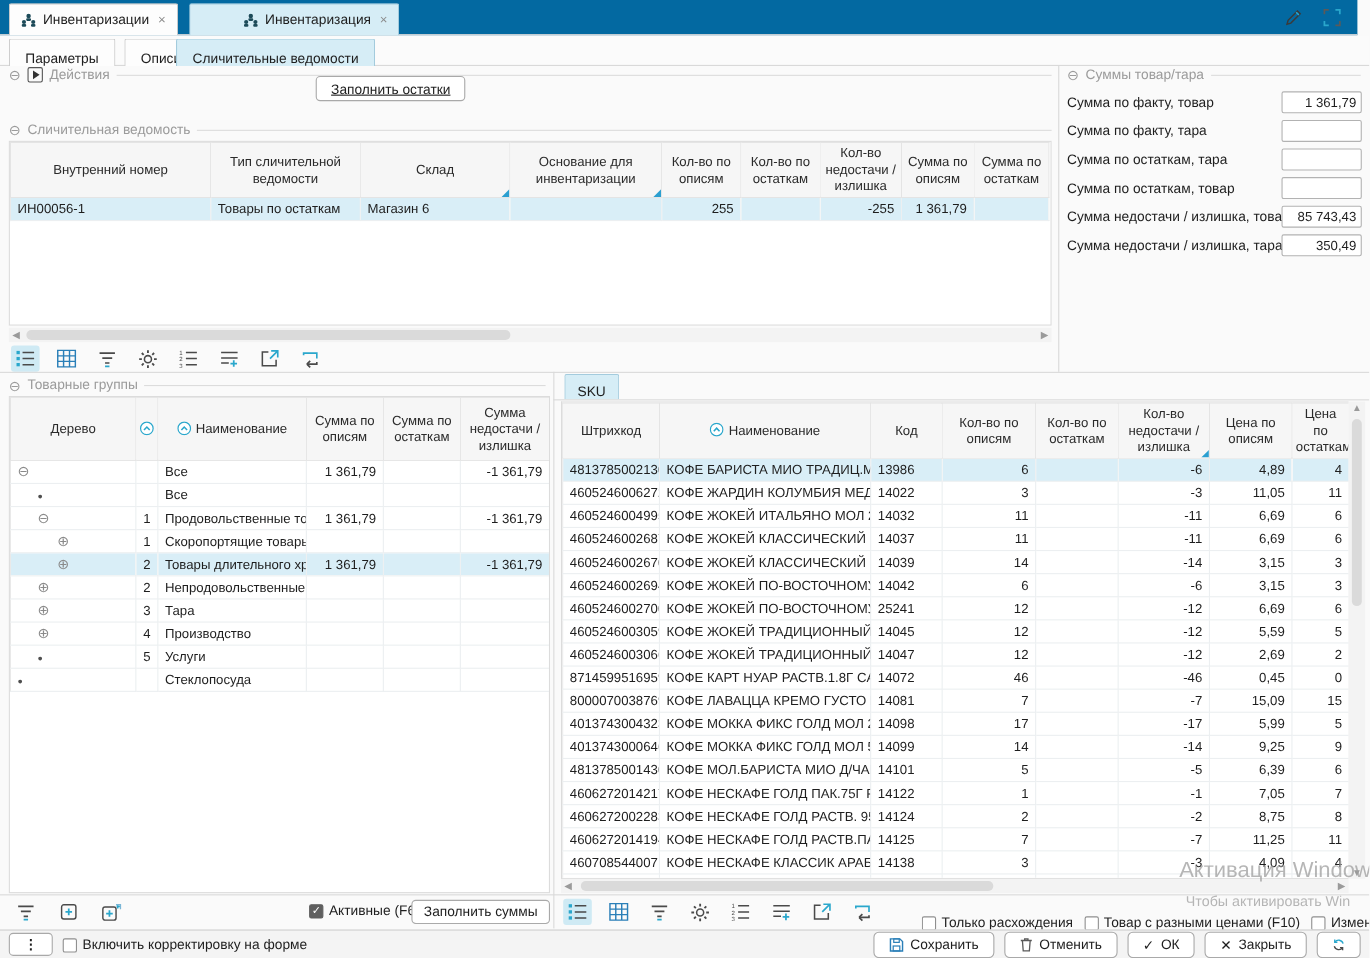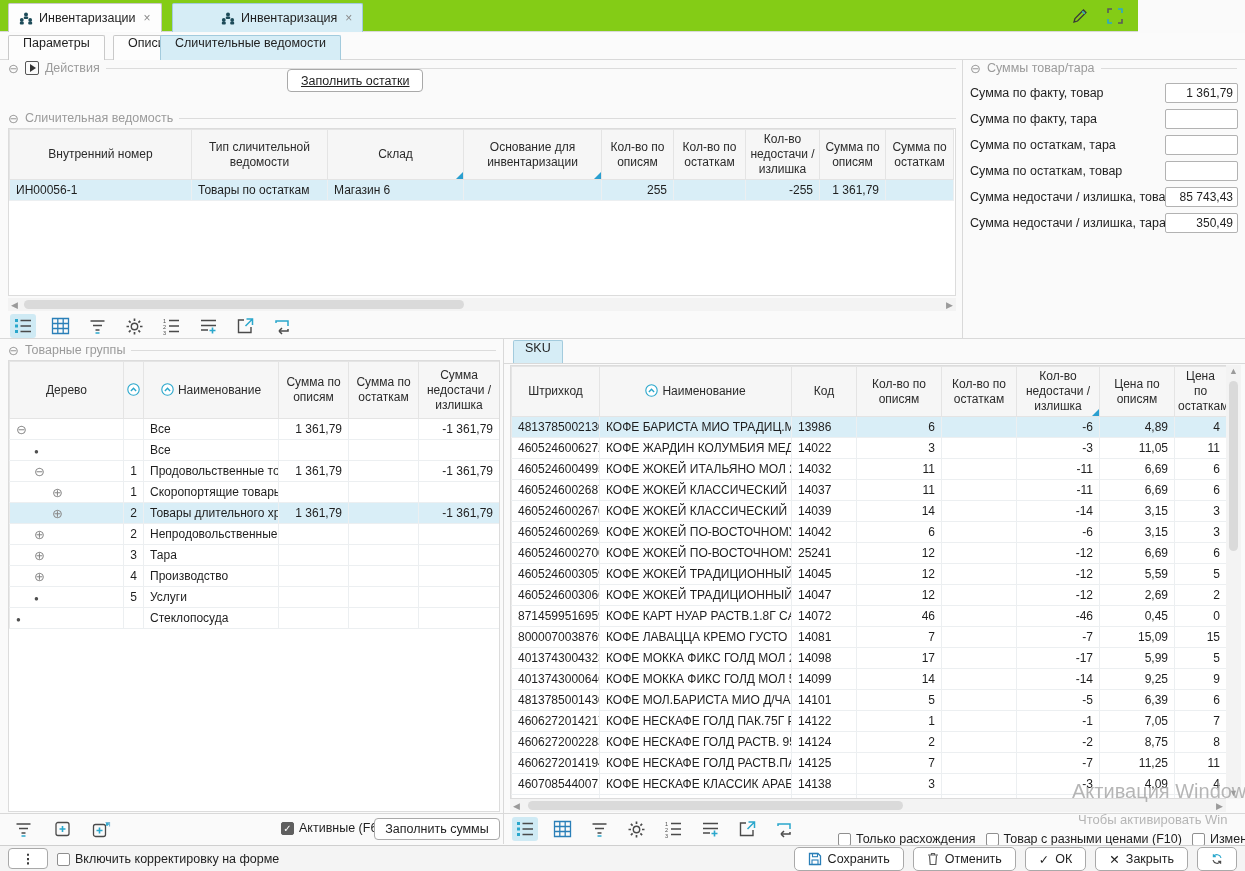--- a/index.html
+++ b/index.html
@@ -1,30 +1,30 @@
 <!DOCTYPE html>
 <html><head>
 <meta charset="utf-8">
 <style>
   * { margin:0; padding:0; box-sizing:border-box; }
   html,body { width:1245px; height:871px; overflow:hidden; }
   body { font-family:"Liberation Sans","DejaVu Sans",sans-serif; font-size:12px; color:#1e1e1e; background:#fafafa; }
   .app { position:relative; width:1245px; height:871px; background:#fafafa; overflow:hidden; }
 
   
-  .doc-bar { position:absolute; left:0; top:0; width:1138px; height:32px; background:#84cc16; border-bottom:1px solid #d9d9d9; }
+  .doc-bar { position:absolute; left:0; top:0; width:1234px; height:32px; background:#0369a1; border-bottom:1px solid #d9d9d9; }
   .doc-tab { position:absolute; top:3px; height:29px; display:flex; align-items:center; gap:6px; padding:0 10px; font-size:12.5px;
              background:#fdfdfd; border:1px solid #c9c9c9; border-bottom:none; border-radius:2px 2px 0 0; }
   .doc-tab.active { background:#d6edf6; border-color:#a3cbdd;padding-left:48px; }
   .doc-tab .x { color:#8b8b8b; font-size:12px; margin-left:2px; }
   .win-icons { position:absolute; right:14px; top:6px; display:flex; gap:16px; align-items:center; }
 
   
   .sub-bar { position:absolute; left:0; top:33px; width:1245px; height:27px; background:#fbfbfb; border-bottom:1px solid #d9d9d9; }
-  .sub-tab { position:absolute; top:2px; height:25px; display:flex; align-items:flex-start; padding:0 14px; font-size:12.5px;
+  .sub-tab { position:absolute; top:2px; height:25px; display:flex; align-items:flex-end; padding:0 14px; font-size:12.5px;
              background:#fdfdfd; border:1px solid #c9c9c9; border-bottom:none; border-radius:2px 2px 0 0; }
   .sub-tab.active { background:#d6edf6; border-color:#a3cbdd; }
 
   
   .sect { position:absolute; display:flex; align-items:center; gap:6px; color:#9b9b9b; font-size:12.5px; }
   .sect .line { flex:1; border-top:1px solid #dcdcdc; }
   .collapse-ic { color:#9b9b9b; font-size:13px; line-height:1; }
   .boxplay { width:14px; height:14px; border:1px solid #555; border-radius:2px; display:inline-flex; align-items:center; justify-content:center; }
   .boxplay::after { content:""; border-left:6px solid #333; border-top:4px solid transparent; border-bottom:4px solid transparent; margin-left:2px; }
 

